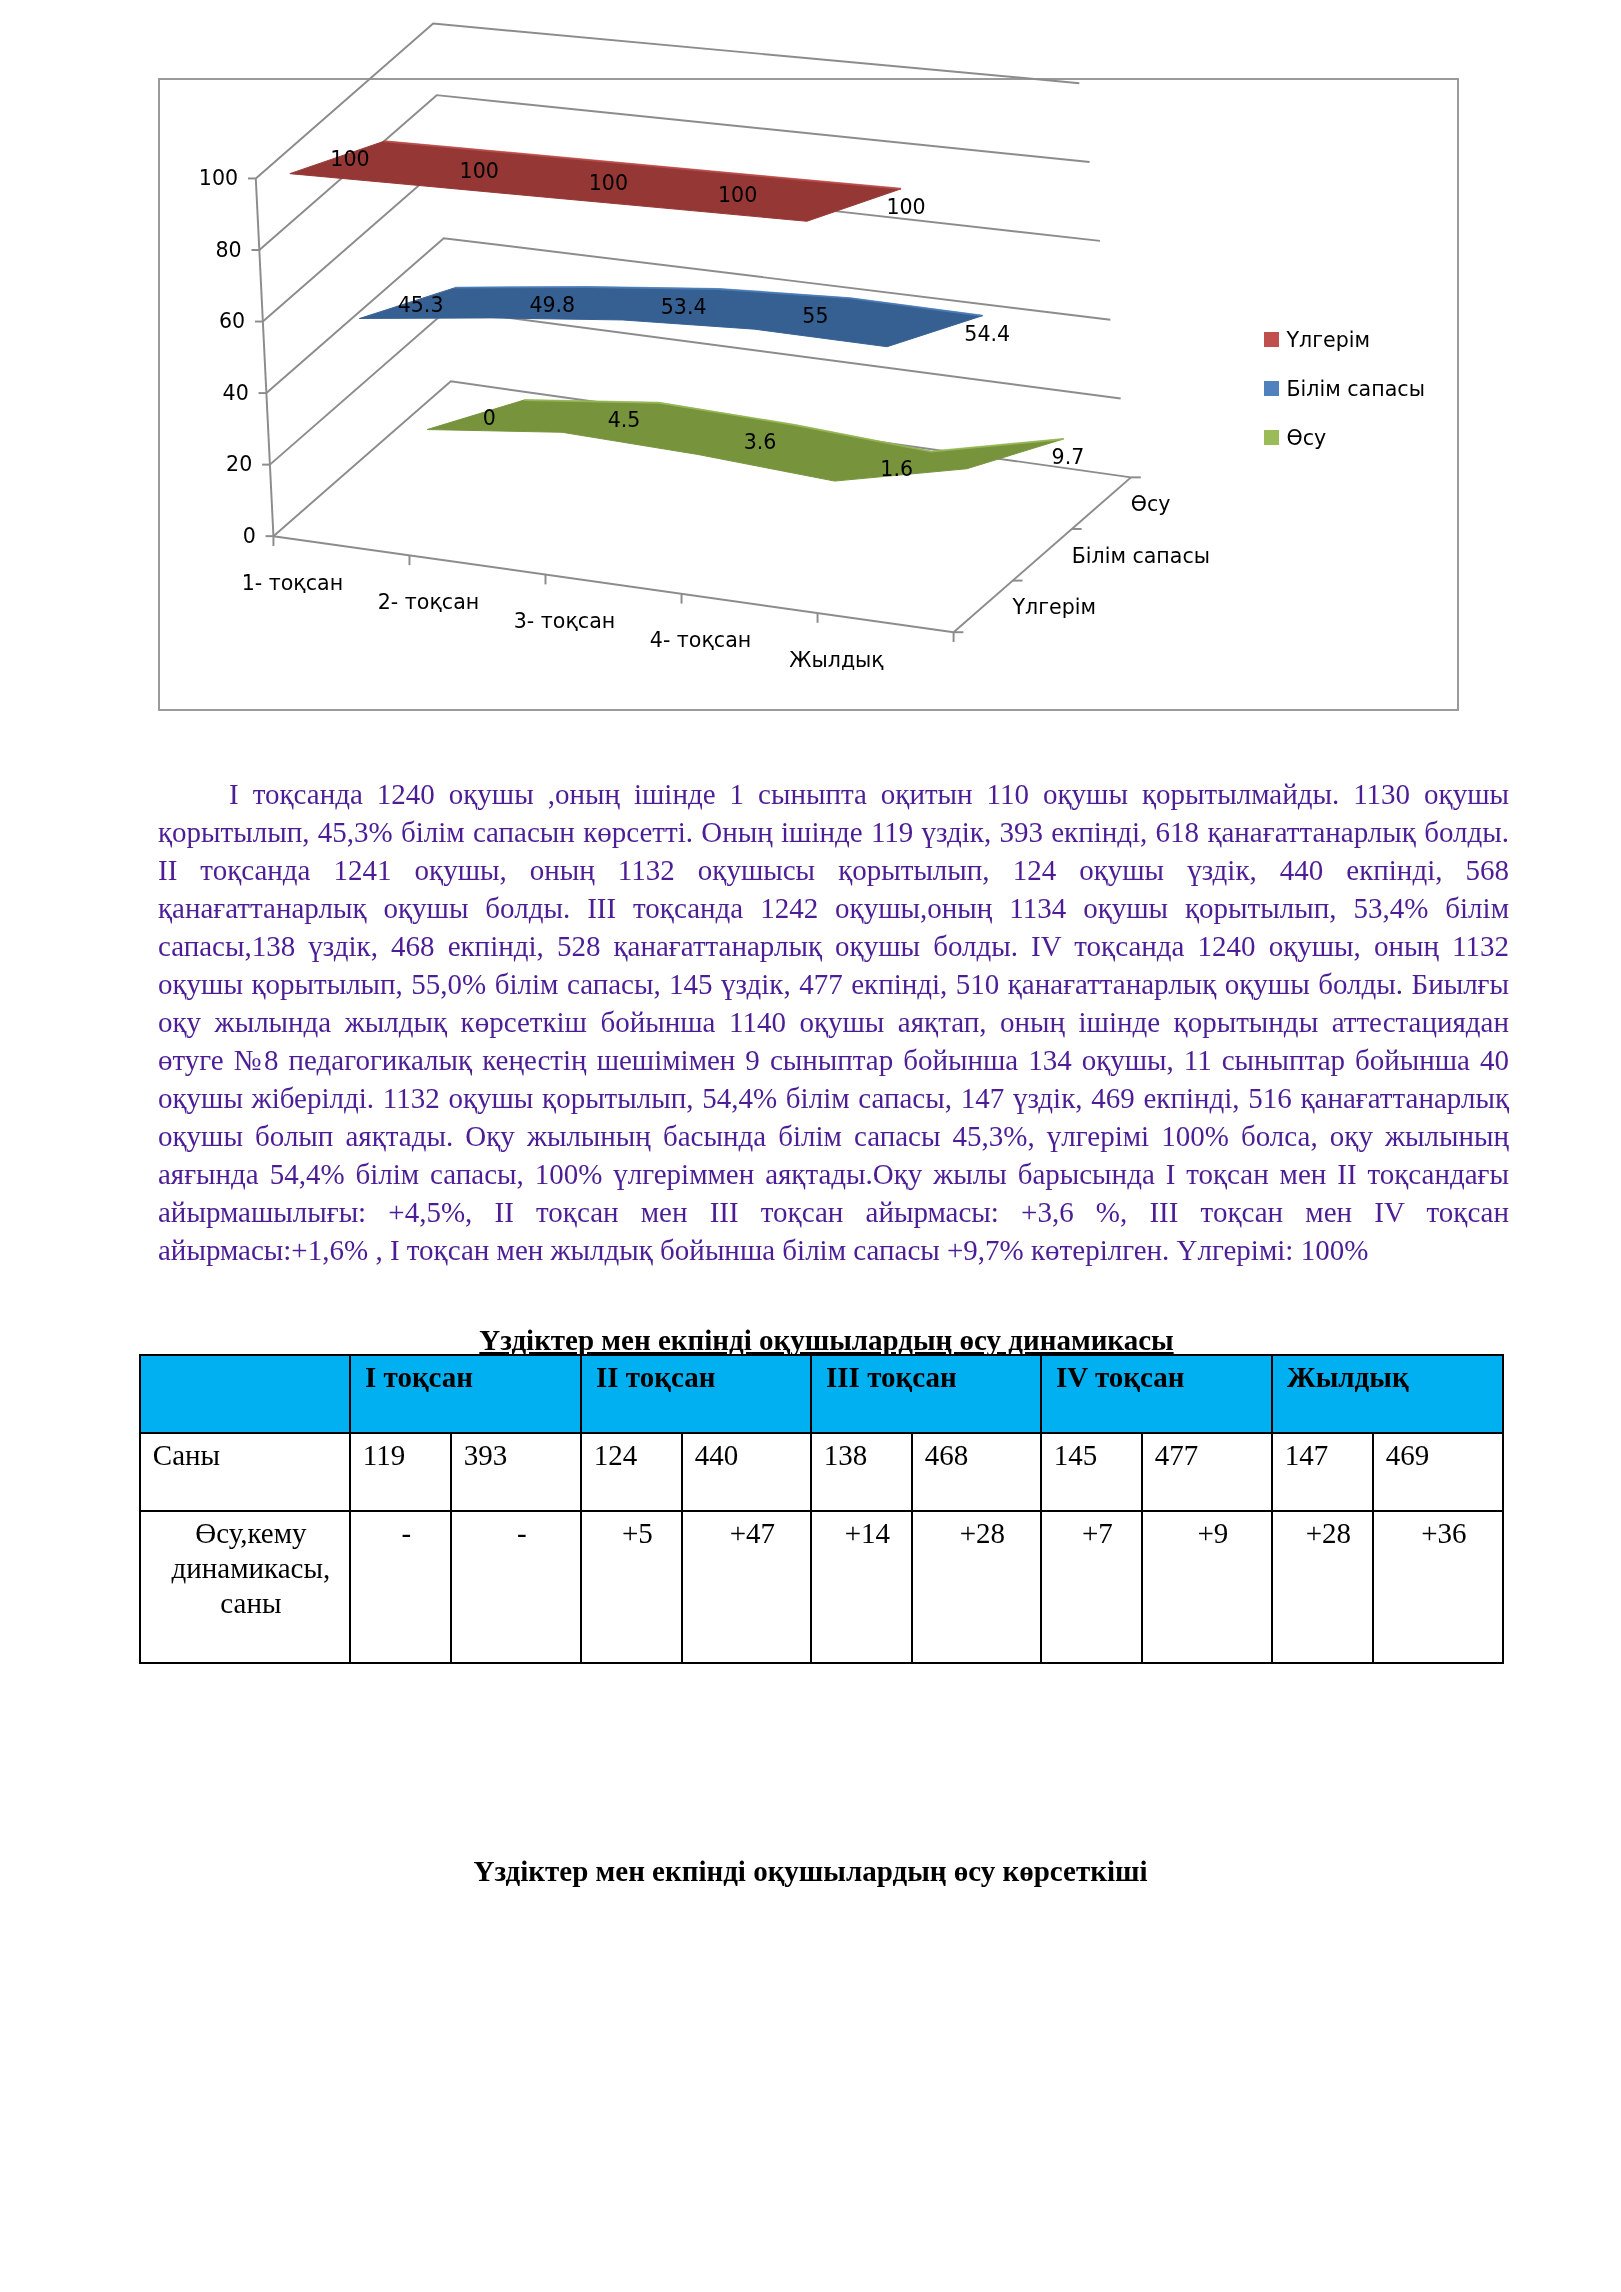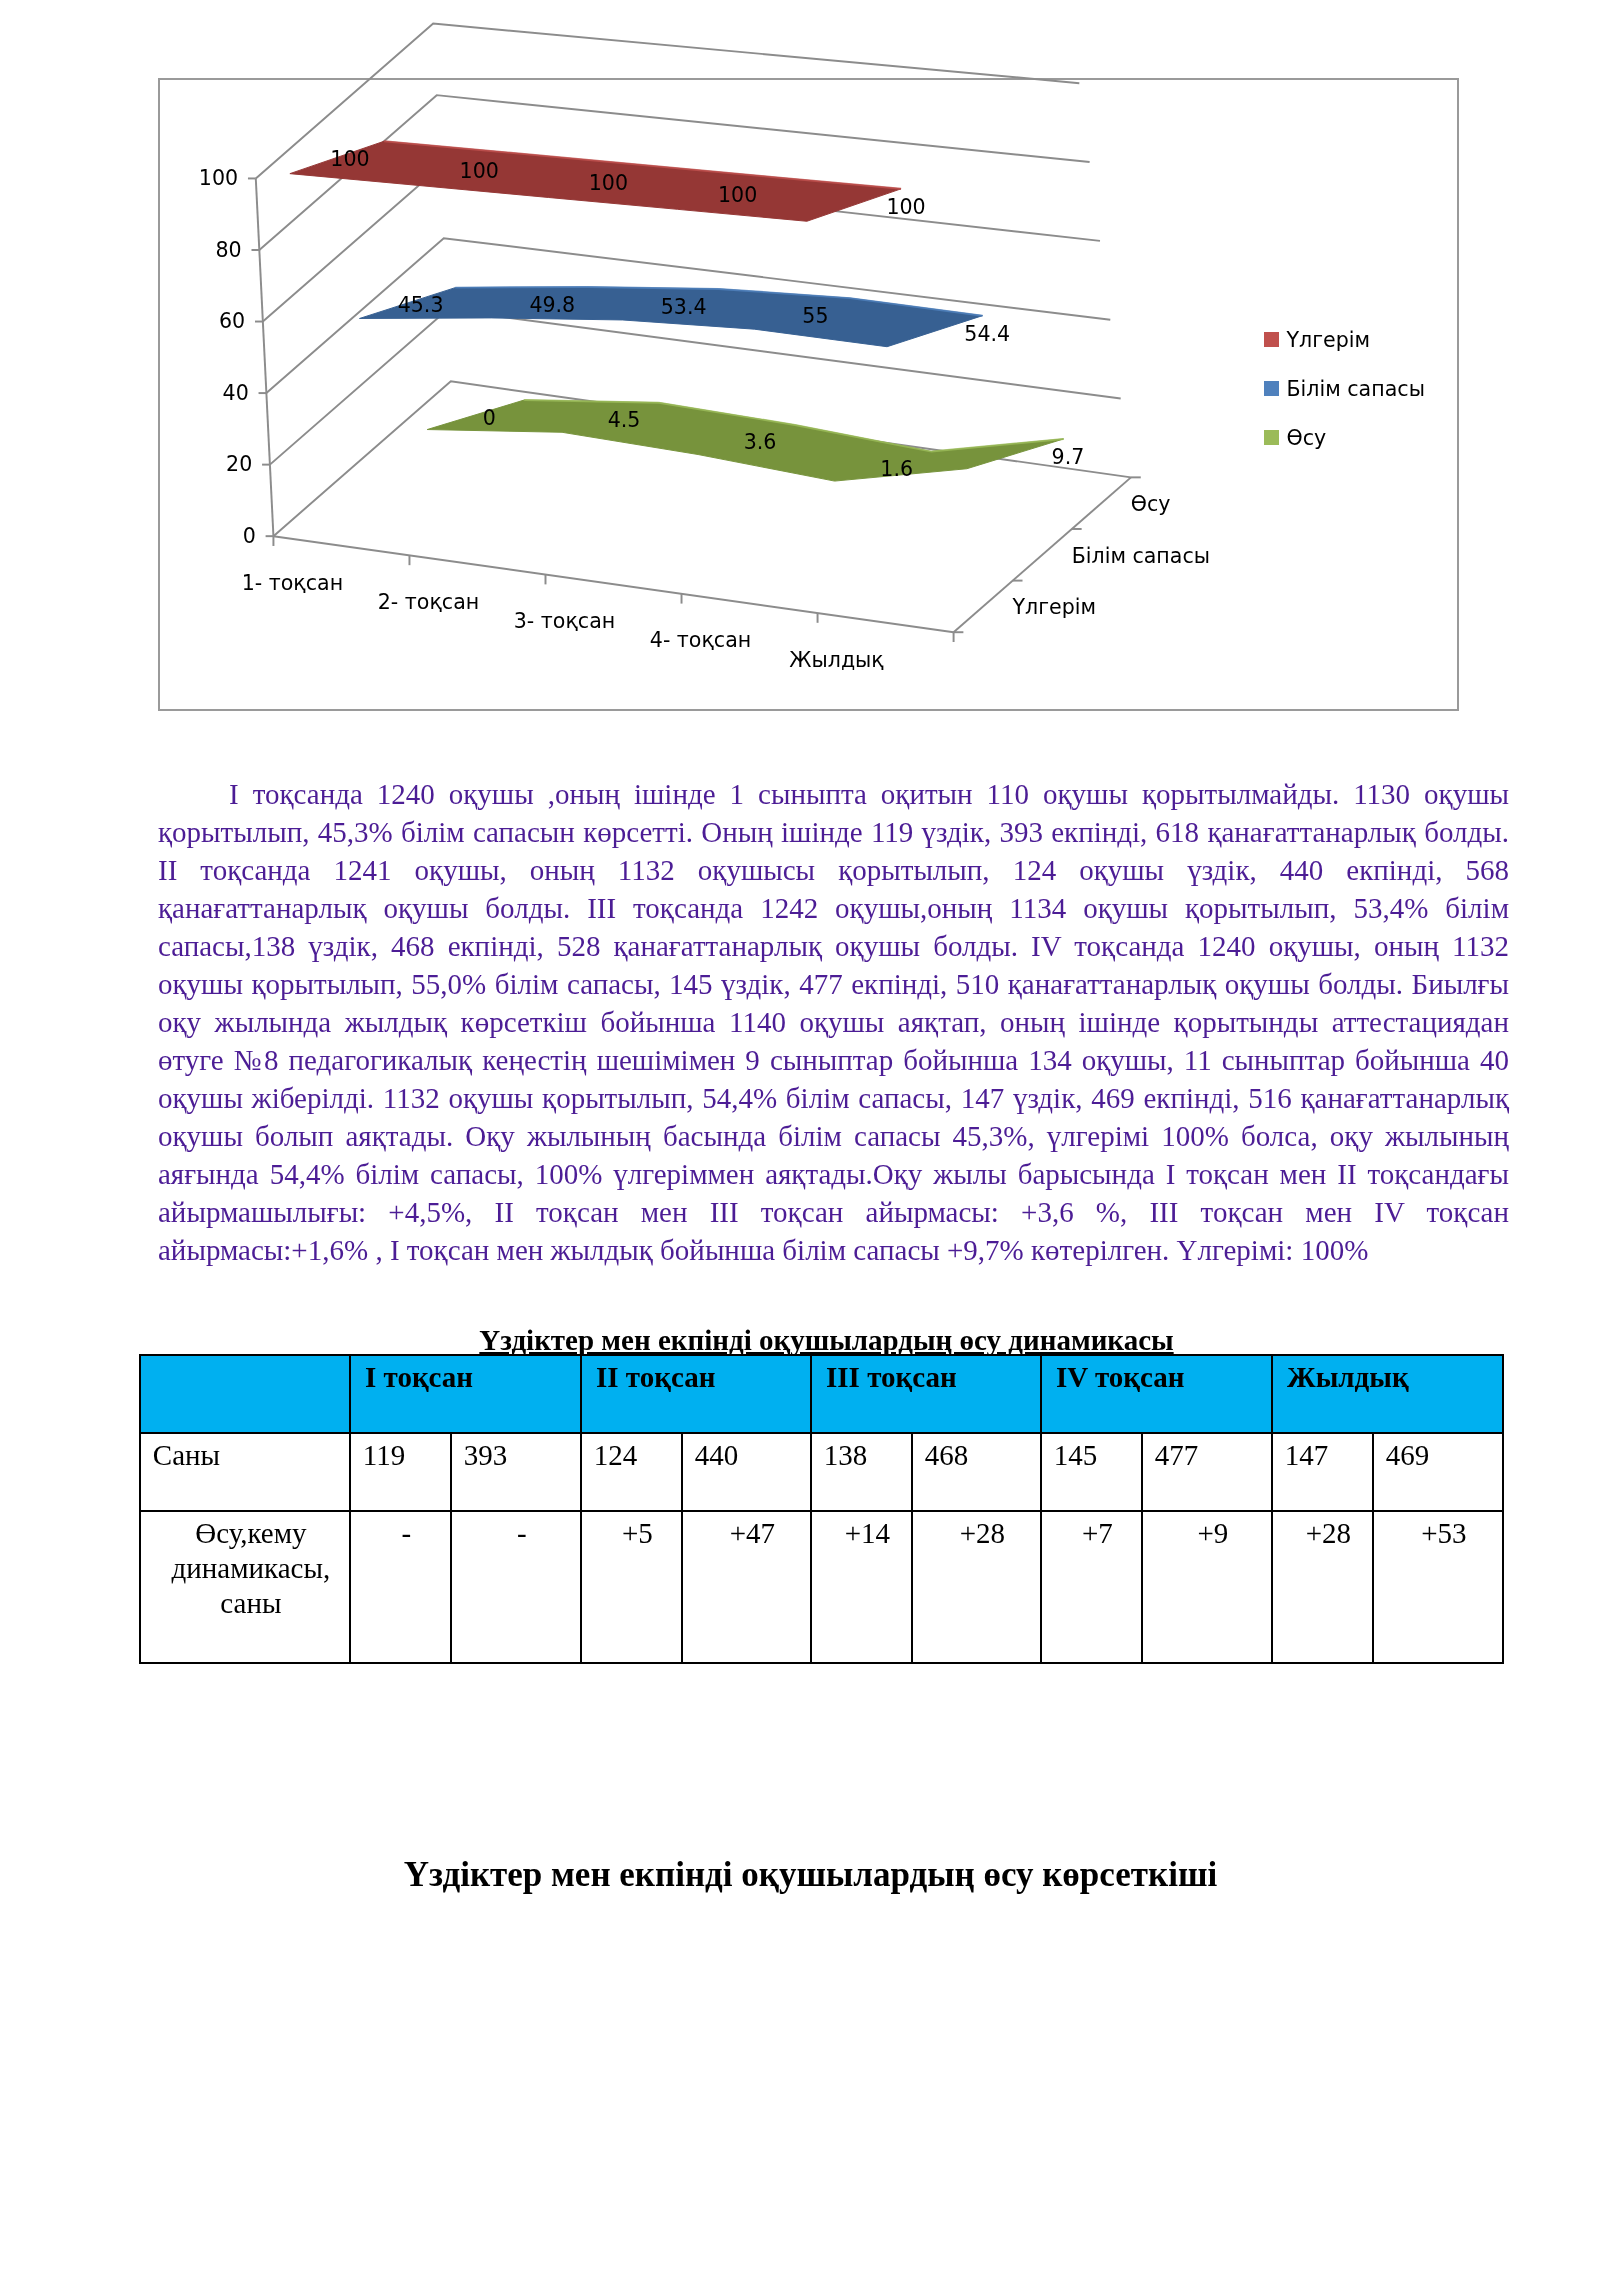--- a/index.html
+++ b/index.html
@@ -44,21 +44,21 @@
     border: 2px solid #000; vertical-align: top; text-align: left;
     padding: 3.9px 0 0 11.8px; line-height: 35px;
   }
   .data-table th { background: #00b0f0; font-weight: bold; height: 72px; padding-left: 14px; }
   .data-table tr.sub td { height: 72px; }
   .data-table tr.count td { height: 72px; }
   .data-table tr.growth td { height: 146px; text-align: center; }
 
   .section-heading {
     position: absolute; left: 0; top: 1855px; width: 1621px; text-align: center;
-    font-family: "Liberation Serif", serif; font-size: 35px; font-weight: bold; color: #000;
+    font-family: "Liberation Serif", serif; font-size: 29px; font-weight: bold; color: #000;
   }
 </style>
 </head>
 <body>
 
 <div class="page">
 
   <div class="chart-frame"></div>
   <svg class="chart-svg" id="chart" xmlns="http://www.w3.org/2000/svg" viewBox="0 0 1654 760" width="1621" height="745">
       <polyline points="275.4,474.0 456.4,316.0 1143.5,406.6" fill="none" stroke="#8c8c8c" stroke-width="2"></polyline>
@@ -182,20 +182,20 @@
       <td>Өсу,кему динамикасы, саны</td>
       <td>-</td>
       <td>-</td>
       <td>+5</td>
       <td>+47</td>
       <td>+14</td>
       <td>+28</td>
       <td>+7</td>
       <td>+9</td>
       <td>+28</td>
-      <td>+53</td>
+      <td>+36</td>
     </tr>
   </tbody>
     </table>
 
   <div class="section-heading">Үздіктер мен екпінді оқушылардың өсу көрсеткіші</div>
 </div>
 
 
 </body></html>

